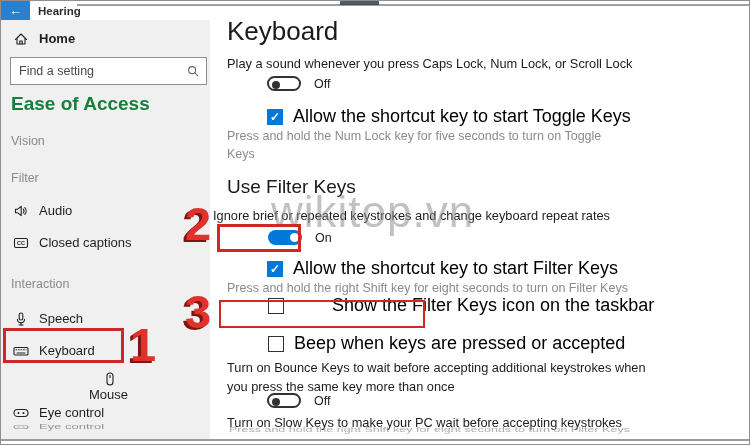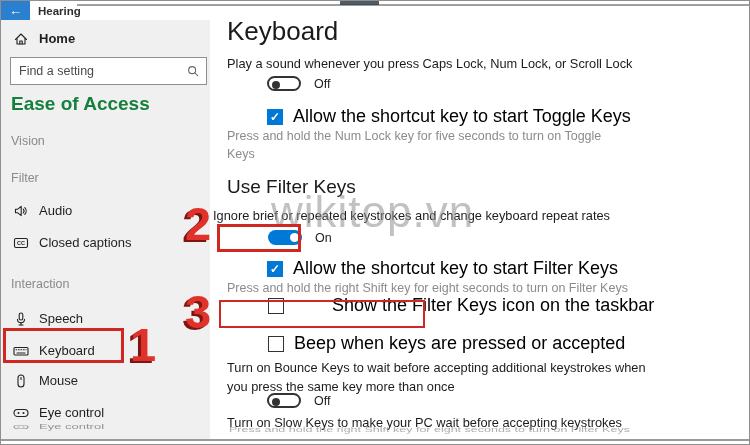--- a/index.html
+++ b/index.html
@@ -140,21 +140,21 @@
   <div class="side-row" style="top:340px;">
     <span class="ic">
       <svg viewBox="0 0 16 16" width="16" height="16" fill="none" stroke="#222" stroke-width="1.1" stroke-linecap="round">
         <rect x="1" y="4.5" width="14" height="7.5" rx="1"></rect>
         <path d="M3 6.8 H3.8 M5.5 6.8 H6.3 M8 6.8 H8.8 M10.5 6.8 H11.3 M13 6.8 H13.1 M4 10 H12"></path>
       </svg>
     </span>
     <span class="lbl">Keyboard</span>
   </div>
 
-  <div class="side-row" style="top:370px;">
+  <div class="side-row" style="top:370px;flex-direction:column;">
     <span class="ic">
       <svg viewBox="0 0 16 16" width="16" height="16" fill="none" stroke="#222" stroke-width="1.1" stroke-linecap="round">
         <rect x="5" y="2" width="6" height="12" rx="3"></rect>
           <path d="M8 4.5 V6.5"></path>
       </svg>
     </span>
     <span class="lbl">Mouse</span>
   </div>
 
   <div class="side-row" style="top:402px;">

